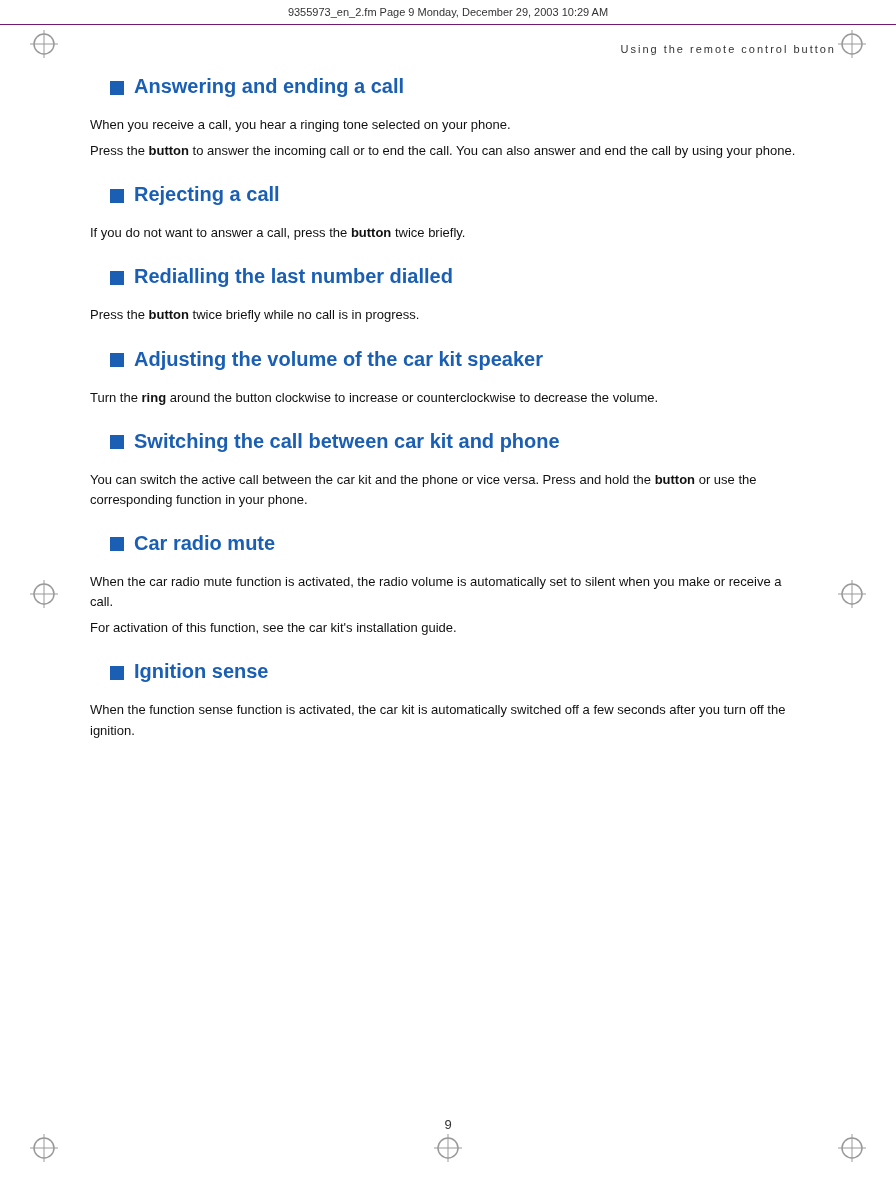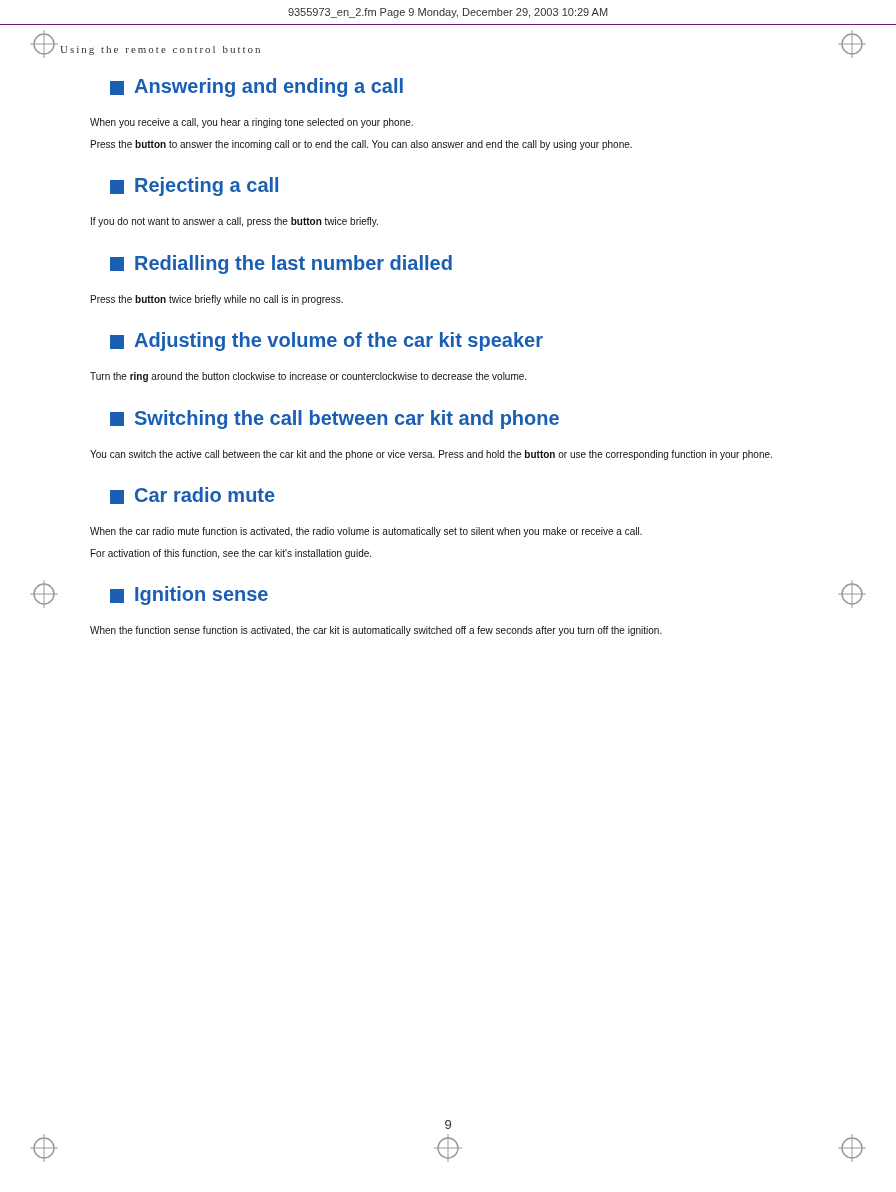--- a/index.html
+++ b/index.html
@@ -55,26 +55,26 @@
     .crosshair-tl { top: 30px; left: 30px; }
     .crosshair-tr { top: 30px; right: 30px; }
     .crosshair-ml { top: 580px; left: 30px; }
     .crosshair-mr { top: 580px; right: 30px; }
     .crosshair-bl { bottom: 30px; left: 30px; }
     .crosshair-bc { bottom: 30px; left: 50%; transform: translateX(-50%); }
     .crosshair-br { bottom: 30px; right: 30px; }
 
     
     .page-header {
+      text-align: right;
       padding: 18px 60px 10px 60px;
       font-size: 11px;
       letter-spacing: 2px;
       color: #333;
       font-style: normal;
-      font-family: Liberation Serif, serif;
     }
 
     
     .content {
       padding: 10px 90px 40px 90px;
     }
 
     
     .section {
       margin-bottom: 22px;
@@ -96,21 +96,21 @@
       margin-top: 2px;
     }
 
     .section-title {
       font-size: 20px;
       font-weight: bold;
       color: #1a5fb4;
     }
 
     .section-body {
-      font-size: 10px;
+      font-size: 13px;
       line-height: 1.55;
       color: #111;
       padding-left: 0;
       margin-top: 17px;
     }
 
     .section-body p {
       margin-bottom: 6px;
     }
 

